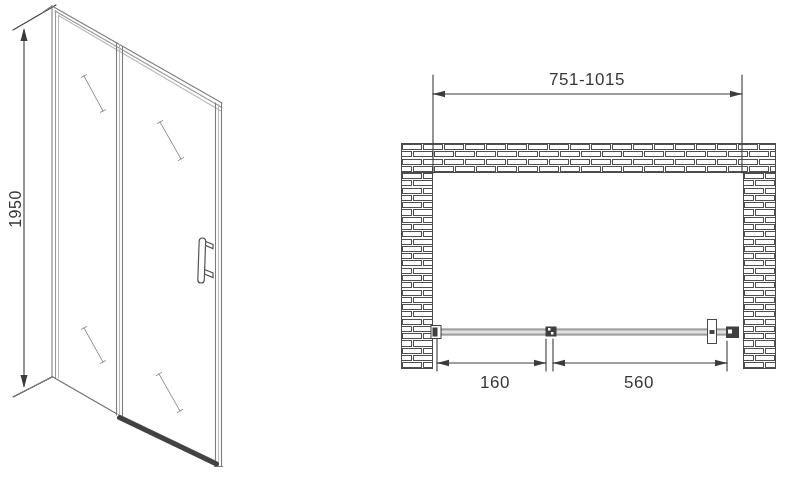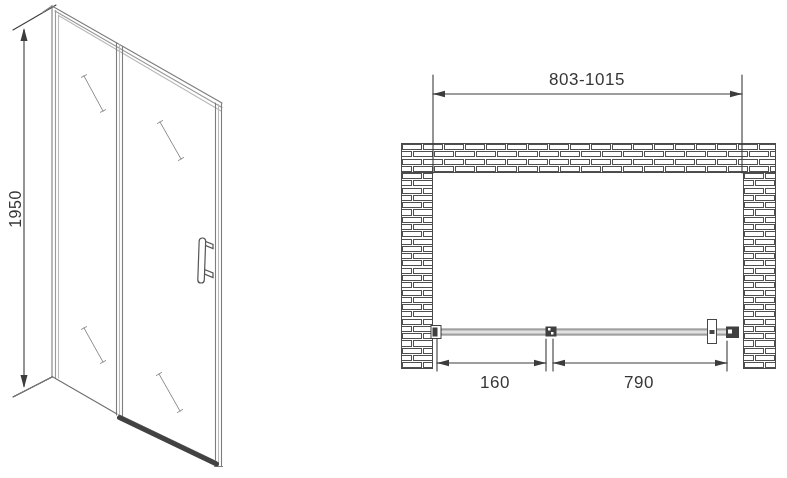--- a/index.html
+++ b/index.html
@@ -450,18 +450,18 @@
         <line x1="727" y1="341" x2="727" y2="371"></line>
         <line x1="553" y1="363" x2="727" y2="363"></line>
         <polygon points="553,363 565,359.8 565,366.2" stroke="none"></polygon>
         <polygon points="727,363 715,359.8 715,366.2" stroke="none"></polygon>
       </g>
     </g>
   </svg>
 
   <span class="dim-label vertical" style="left:-7px;top:200px;width:46px;">1950</span>
 
-  <span class="dim-label" style="left:527px;top:71px;width:120px;">803-1015</span>
+  <span class="dim-label" style="left:527px;top:71px;width:120px;">751-1015</span>
 
   <span class="dim-label" style="left:460px;top:374px;width:70px;">160</span>
 
-  <span class="dim-label" style="left:604px;top:374px;width:70px;">790</span>
+  <span class="dim-label" style="left:604px;top:374px;width:70px;">560</span>
 </div>
 
 </body></html>

